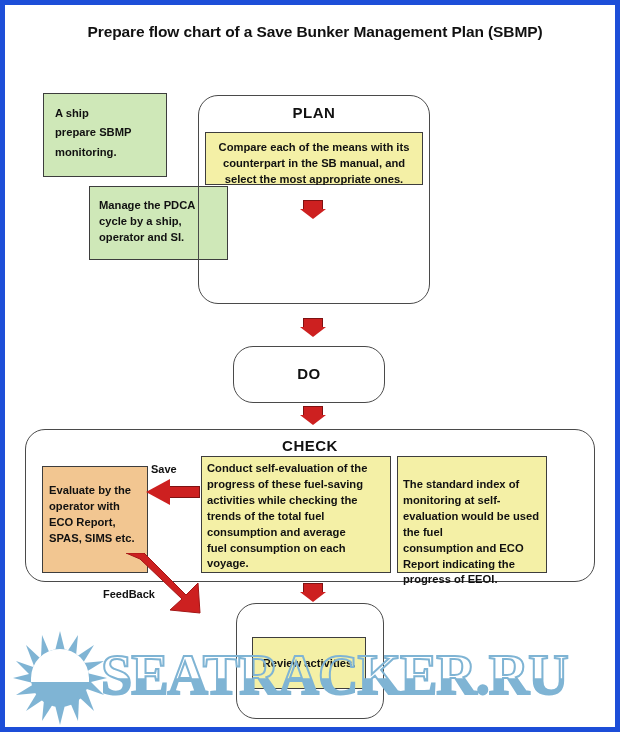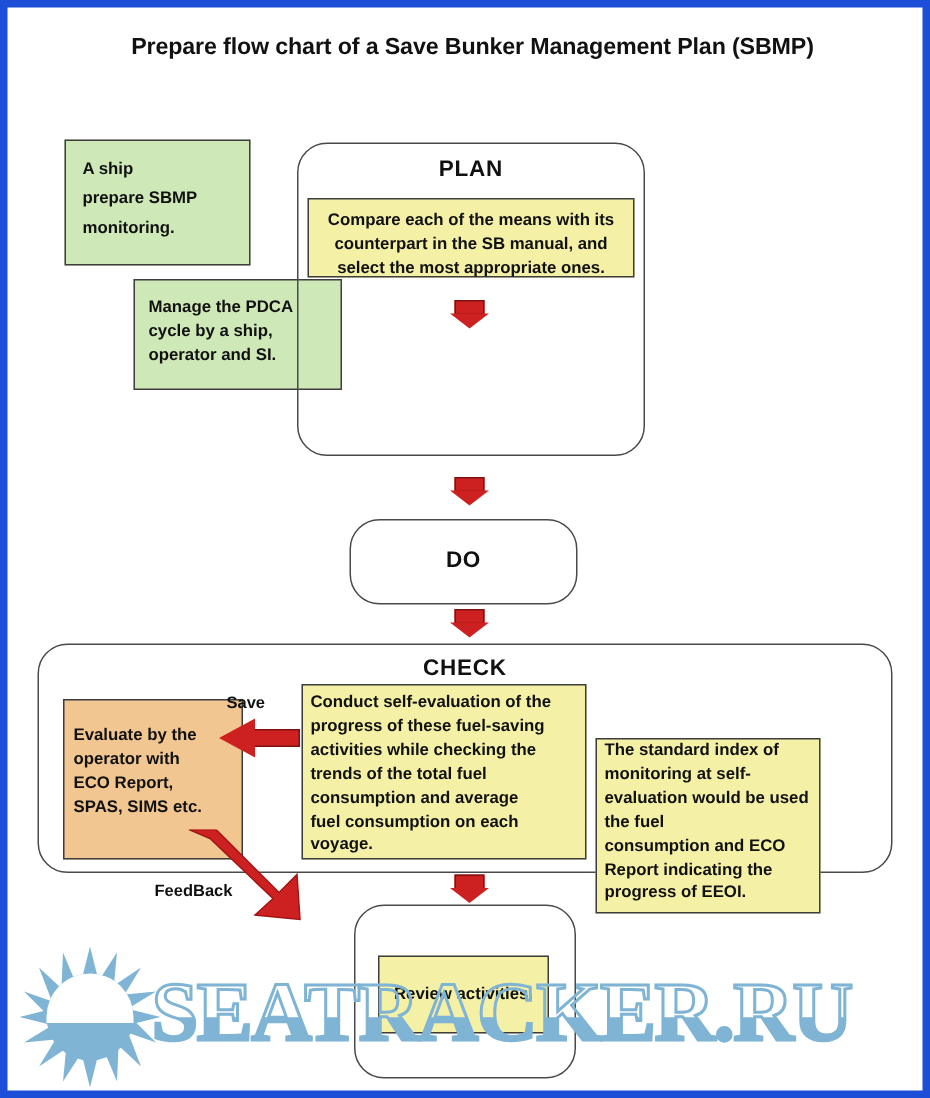--- a/index.html
+++ b/index.html
@@ -211,41 +211,41 @@
   <div class="stage-label" style="left:228px; top:360px; width:152px;text-align:center;">DO</div>
 
   <div class="down-arrow" style="left:295px; top:401px;">
     <div class="shaft"></div>
     <div class="head"></div>
   </div>
 
   <div class="stage" style="left:20px; top:424px; width:570px; height:153px;"></div>
   <div class="stage-label" style="left:20px; top:432px; width:570px;">CHECK</div>
 
-  <div class="box orange" style="left:37px; top:461px; width:120px; height:107px; padding:16px 6px 8px 6px;">Evaluate by the
+  <div class="box orange" style="left:37px; top:461px; width:106px; height:107px; padding:16px 6px 8px 6px;">Evaluate by the
 operator with
 ECO Report,
 SPAS, SIMS etc.</div>
 
   <div class="conn-label" style="left:146px; top:458px;">Save</div>
 
   <div class="left-arrow" style="left:141px; top:474px;">
     <div class="shaft"></div>
     <div class="head"></div>
   </div>
 
   <div class="box yellow" style="left:196px; top:451px; width:190px; height:117px; padding:4px 5px;">Conduct self-evaluation of the
 progress of these fuel-saving
 activities while checking the
 trends of the total fuel
 consumption and average
 fuel consumption on each
 voyage.</div>
 
-  <div class="box yellow" style="left:392px; top:451px; width:150px; height:117px; padding:0 5px;margin-top:36px;">The standard index of
+  <div class="box yellow" style="left:392px; top:451px; width:150px; height:117px; padding:20px 5px;">The standard index of
 monitoring  at self-
 evaluation would be used
 the fuel
 consumption and ECO
 Report indicating the
 progress of EEOI.</div>
 
   <svg class="diag-arrow" style="left:115px; top:548px;" width="86" height="62" viewBox="0 0 86 62">
     <polygon points="6,0 24,0 66,42 78,30 80,60 50,57 62,46 20,6" fill="#cd2020" stroke="#a31515" stroke-width="1"></polygon>
   </svg>

